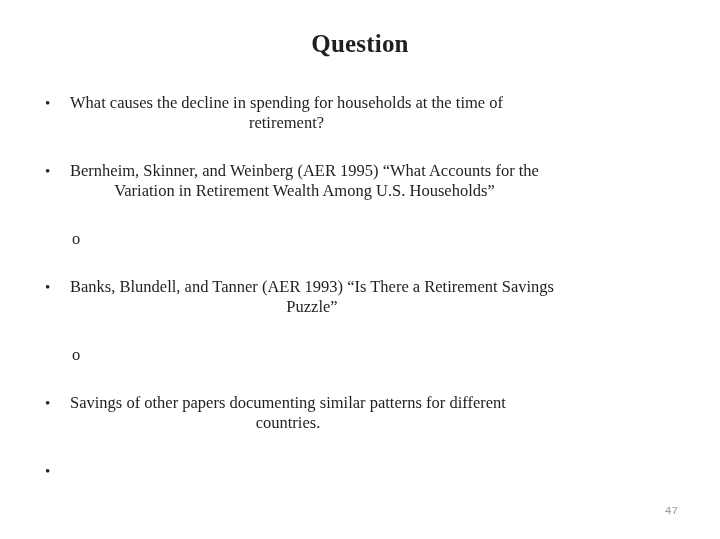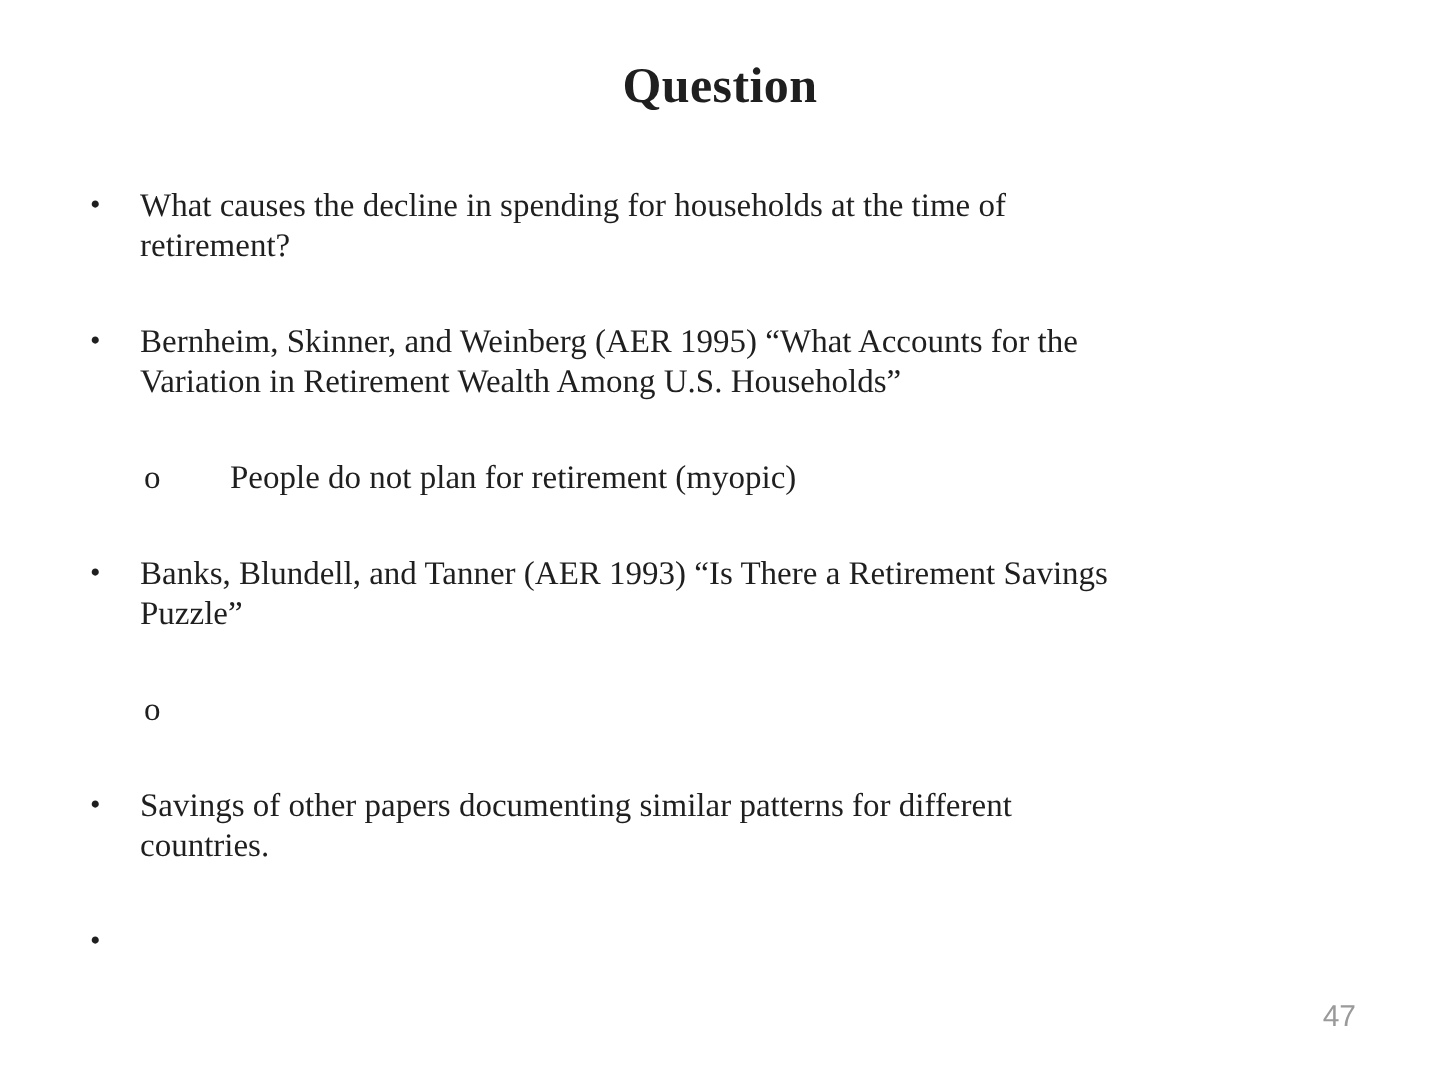--- a/index.html
+++ b/index.html
@@ -40,27 +40,28 @@
   .bullet-row.level2 { padding-left: 72px; }
   .bullet-row .marker {
     flex: 0 0 auto;
     display: inline-block;
   }
   .bullet-row.level1 .marker { width: 25px; font-size: 15px; }
   .bullet-row.level2 .marker { width: 43px; }
   .bullet-row .text {
     white-space: pre-line;
     max-width: 605px;
+    text-align: center;
   }
   .page-number {
     position: absolute;
     right: 42px;
     bottom: 22px;
-    font-family: Liberation Sans, sans-serif;
-    font-size: 15px;
+    font-family: Liberation Mono, monospace;
+    font-size: 11px;
     color: var(--page-num);
   }
 </style>
 </head>
 <body>
 
 <div class="slide">
 
   <div class="slide-title">Question</div>
 
@@ -73,21 +74,20 @@
     </div>
 
     <div class="bullet-row level1">
       <span class="marker">•</span>
       <span class="text">Bernheim, Skinner, and Weinberg (AER 1995) “What Accounts for the
 Variation in Retirement Wealth Among U.S. Households”</span>
     </div>
 
     <div class="bullet-row level2">
       <span class="marker">o</span>
-      <span class="text">People do not plan for retirement (myopic)</span>
     </div>
 
     <div class="bullet-row level1">
       <span class="marker">•</span>
       <span class="text">Banks, Blundell, and Tanner (AER 1993) “Is There a Retirement Savings
 Puzzle”</span>
     </div>
 
     <div class="bullet-row level2">
       <span class="marker">o</span>

